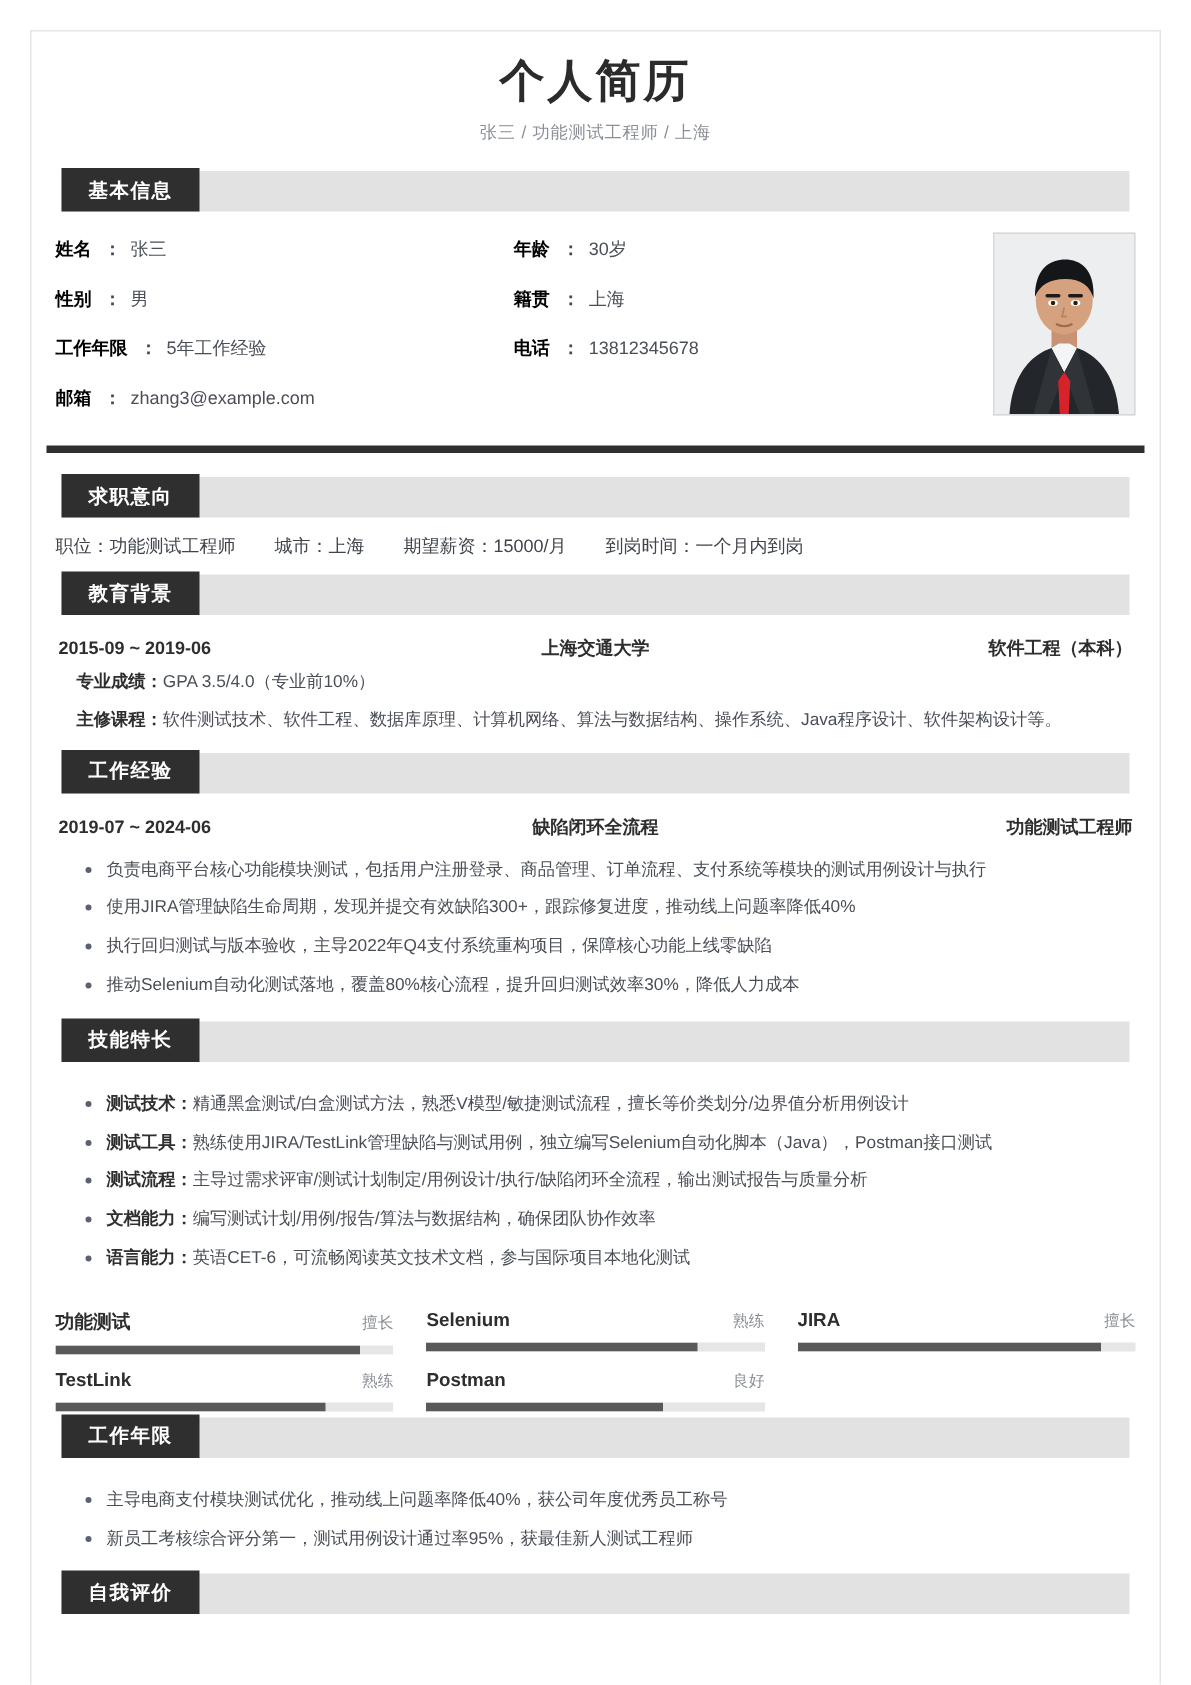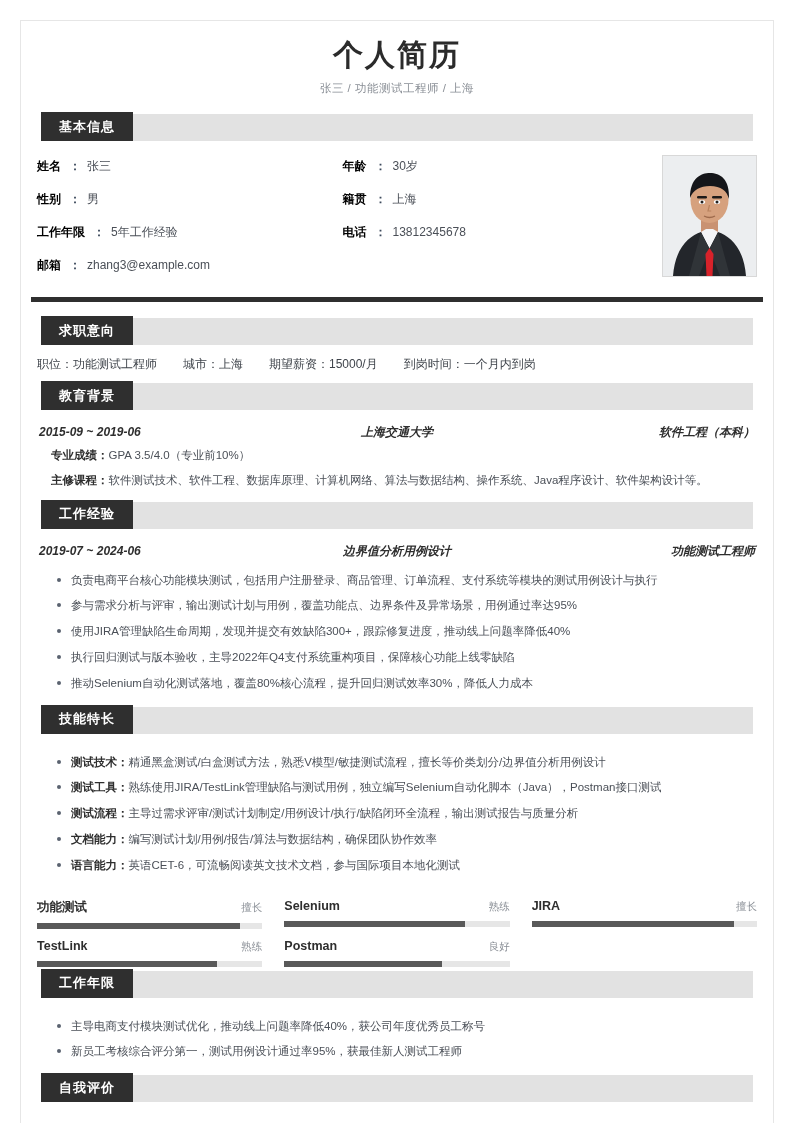--- a/index.html
+++ b/index.html
@@ -141,21 +141,20 @@
   }
 
   
   .entry-head {
     display: flex;
     align-items: baseline;
     font-size: 12px;
     font-weight: bold;
     color: #2e2e2e;
     padding: 4px 2px 2px 2px;
-    font-style: italic;
   }
   .entry-head .e-date { flex: 0 0 30%; text-align: left; }
   .entry-head .e-org  { flex: 1 1 auto; text-align: center; }
   .entry-head .e-role { flex: 0 0 30%; text-align: right; }
 
   .kv-line {
     font-size: 11.5px;
     color: #4a4f57;
     line-height: 1.85;
     padding: 2px 2px;
@@ -354,26 +353,25 @@
         <b>主修课程</b><b>：</b><span>软件测试技术、软件工程、数据库原理、计算机网络、算法与数据结构、操作系统、Java程序设计、软件架构设计等。</span>
       </div>
     </div>
 
     <div class="sec-bar">
       <div class="tab">工作经验</div>
     </div>
     <div class="sec-body">
       <div class="entry-head">
         <span class="e-date">2019-07 ~ 2024-06</span>
-        <span class="e-org">边界值分析用例设计</span>
+        <span class="e-org">缺陷闭环全流程</span>
         <span class="e-role">功能测试工程师</span>
       </div>
       <ul class="bullets">
         <li>负责电商平台核心功能模块测试，包括用户注册登录、商品管理、订单流程、支付系统等模块的测试用例设计与执行</li>
-        <li>参与需求分析与评审，输出测试计划与用例，覆盖功能点、边界条件及异常场景，用例通过率达95%</li>
         <li>使用JIRA管理缺陷生命周期，发现并提交有效缺陷300+，跟踪修复进度，推动线上问题率降低40%</li>
         <li>执行回归测试与版本验收，主导2022年Q4支付系统重构项目，保障核心功能上线零缺陷</li>
         <li>推动Selenium自动化测试落地，覆盖80%核心流程，提升回归测试效率30%，降低人力成本</li>
       </ul>
     </div>
 
     <div class="sec-bar">
       <div class="tab">技能特长</div>
     </div>
     <div class="sec-body">

